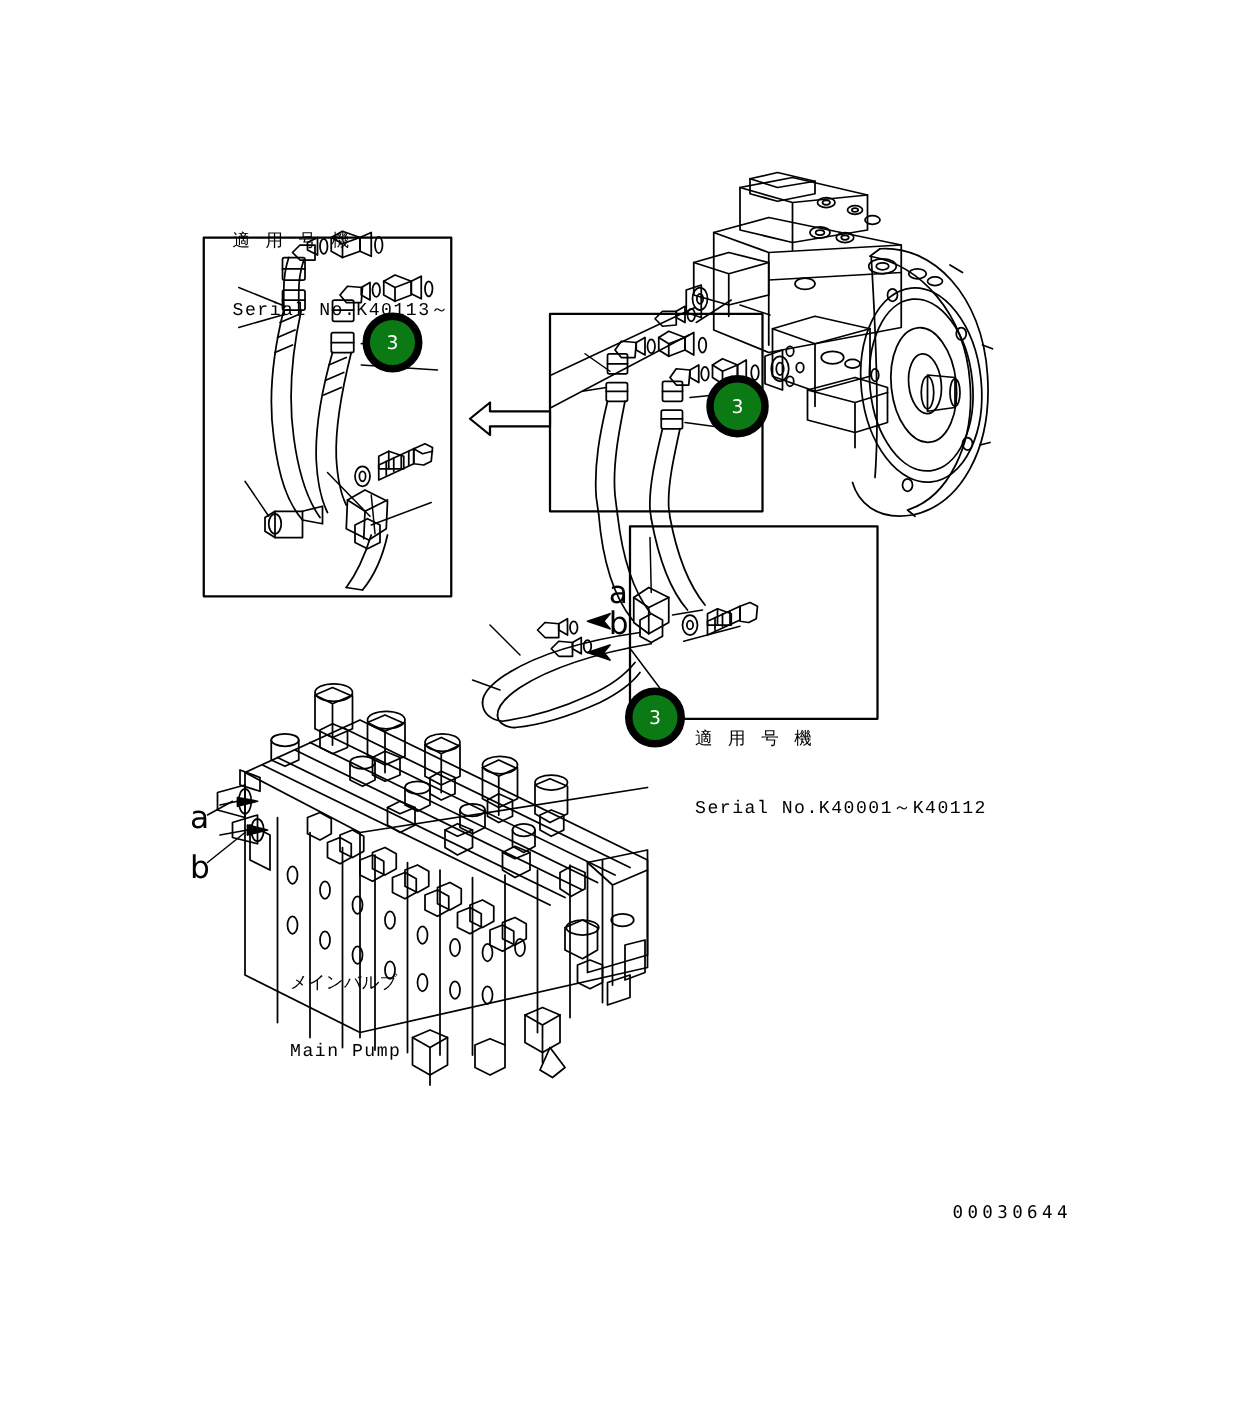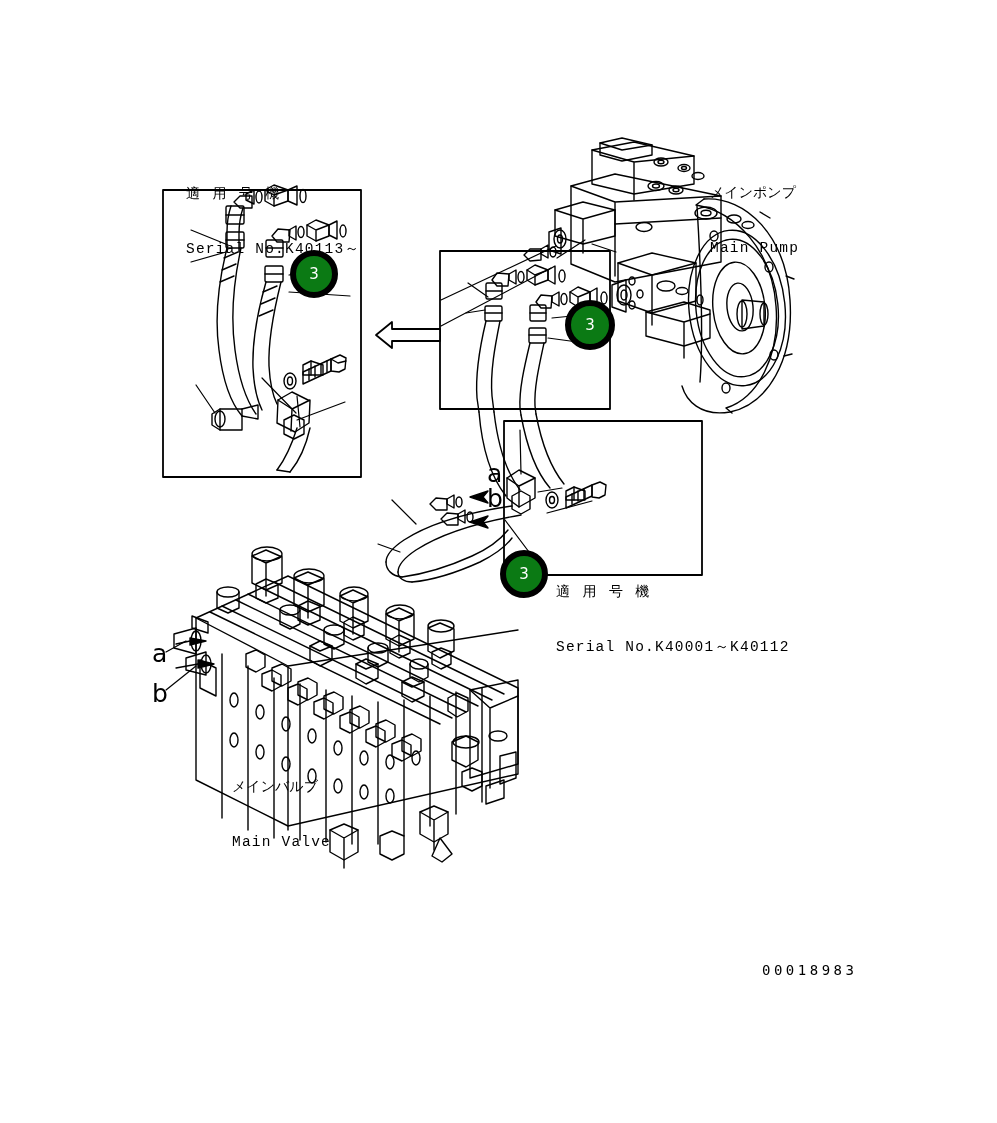--- a/index.html
+++ b/index.html
@@ -406,37 +406,33 @@
   <div class="lbl" style="left:186px;top:146px;">
     <div class="jp">適 用 号 機</div>
     <div class="en">Serial No.K40113～</div>
   </div>
 
   <div class="lbl" style="left:556px;top:544px;">
     <div class="jp">適 用 号 機</div>
     <div class="en">Serial No.K40001～K40112</div>
   </div>
 
-  <div class="lbl" style="left:710px;top:145px;">
-    <div class="jp" style="letter-spacing:0px;">メインポンプ</div>
-    <div class="en">Main Pump</div>
-  </div>
 
   <div class="lbl" style="left:232px;top:739px;">
     <div class="jp" style="letter-spacing:0px;">メインバルブ</div>
-    <div class="en">Main Valve</div>
+    <div class="en">Main Pump</div>
   </div>
 
   <div class="lbl ab" style="left:152px;top:641px;">a</div>
   <div class="lbl ab" style="left:152px;top:681px;">b</div>
 
   <div class="lbl ab" style="left:487px;top:461px;">a</div>
   <div class="lbl ab" style="left:487px;top:486px;">b</div>
 
-  <div class="lbl dwg" style="left:762px;top:962px;">00018983</div>
+  <div class="lbl dwg" style="left:762px;top:962px;">00030644</div>
 
   <div class="callout" style="left:290px;top:250px;width:48px;height:48px;background:#0b7a14;border:6px solid #000;box-sizing:border-box;">
     <span>3</span>
   </div>
 
   <div class="callout" style="left:565px;top:300px;width:50px;height:50px;background:#0b7a14;border:6px solid #000;box-sizing:border-box;">
     <span>3</span>
   </div>
 
   <div class="callout" style="left:500px;top:550px;width:48px;height:48px;background:#0b7a14;border:6px solid #000;box-sizing:border-box;">

